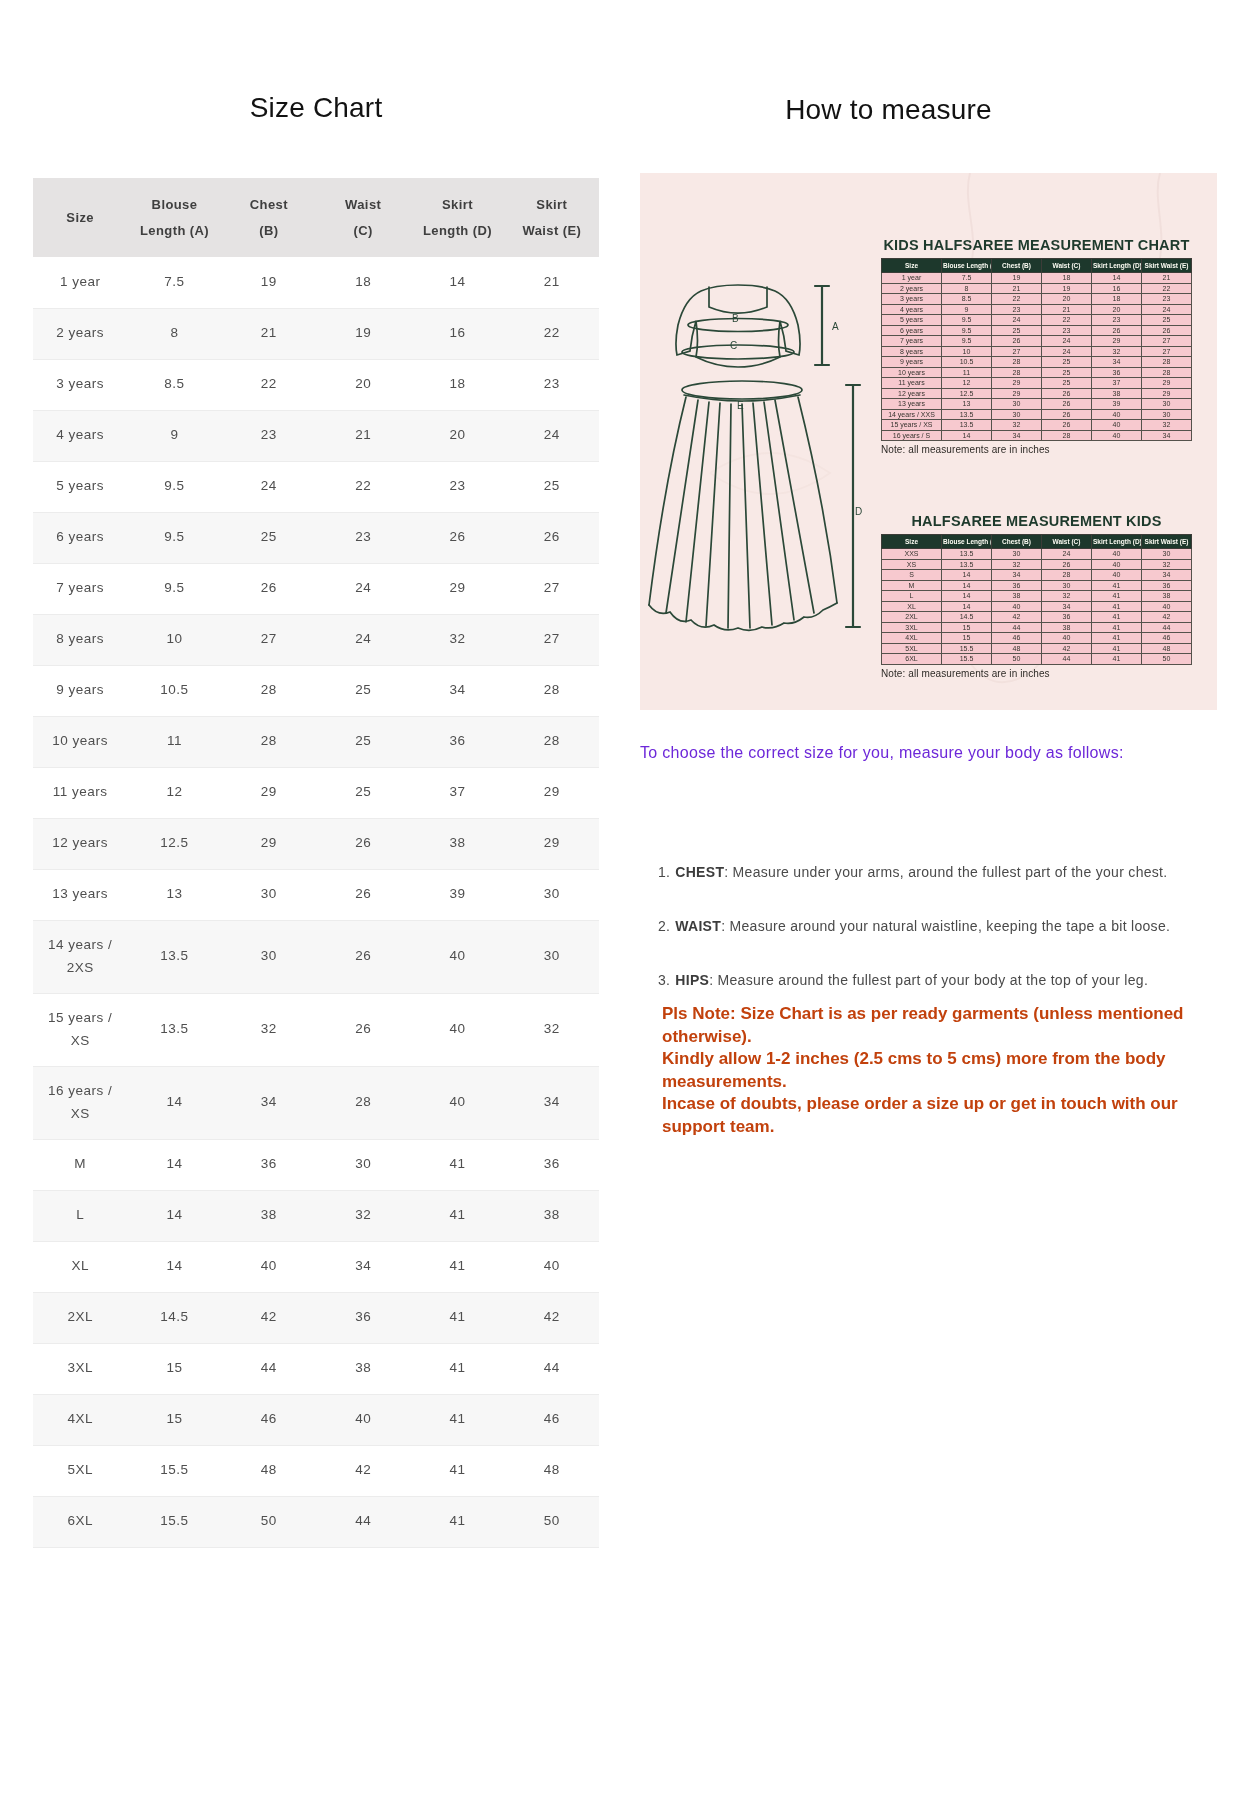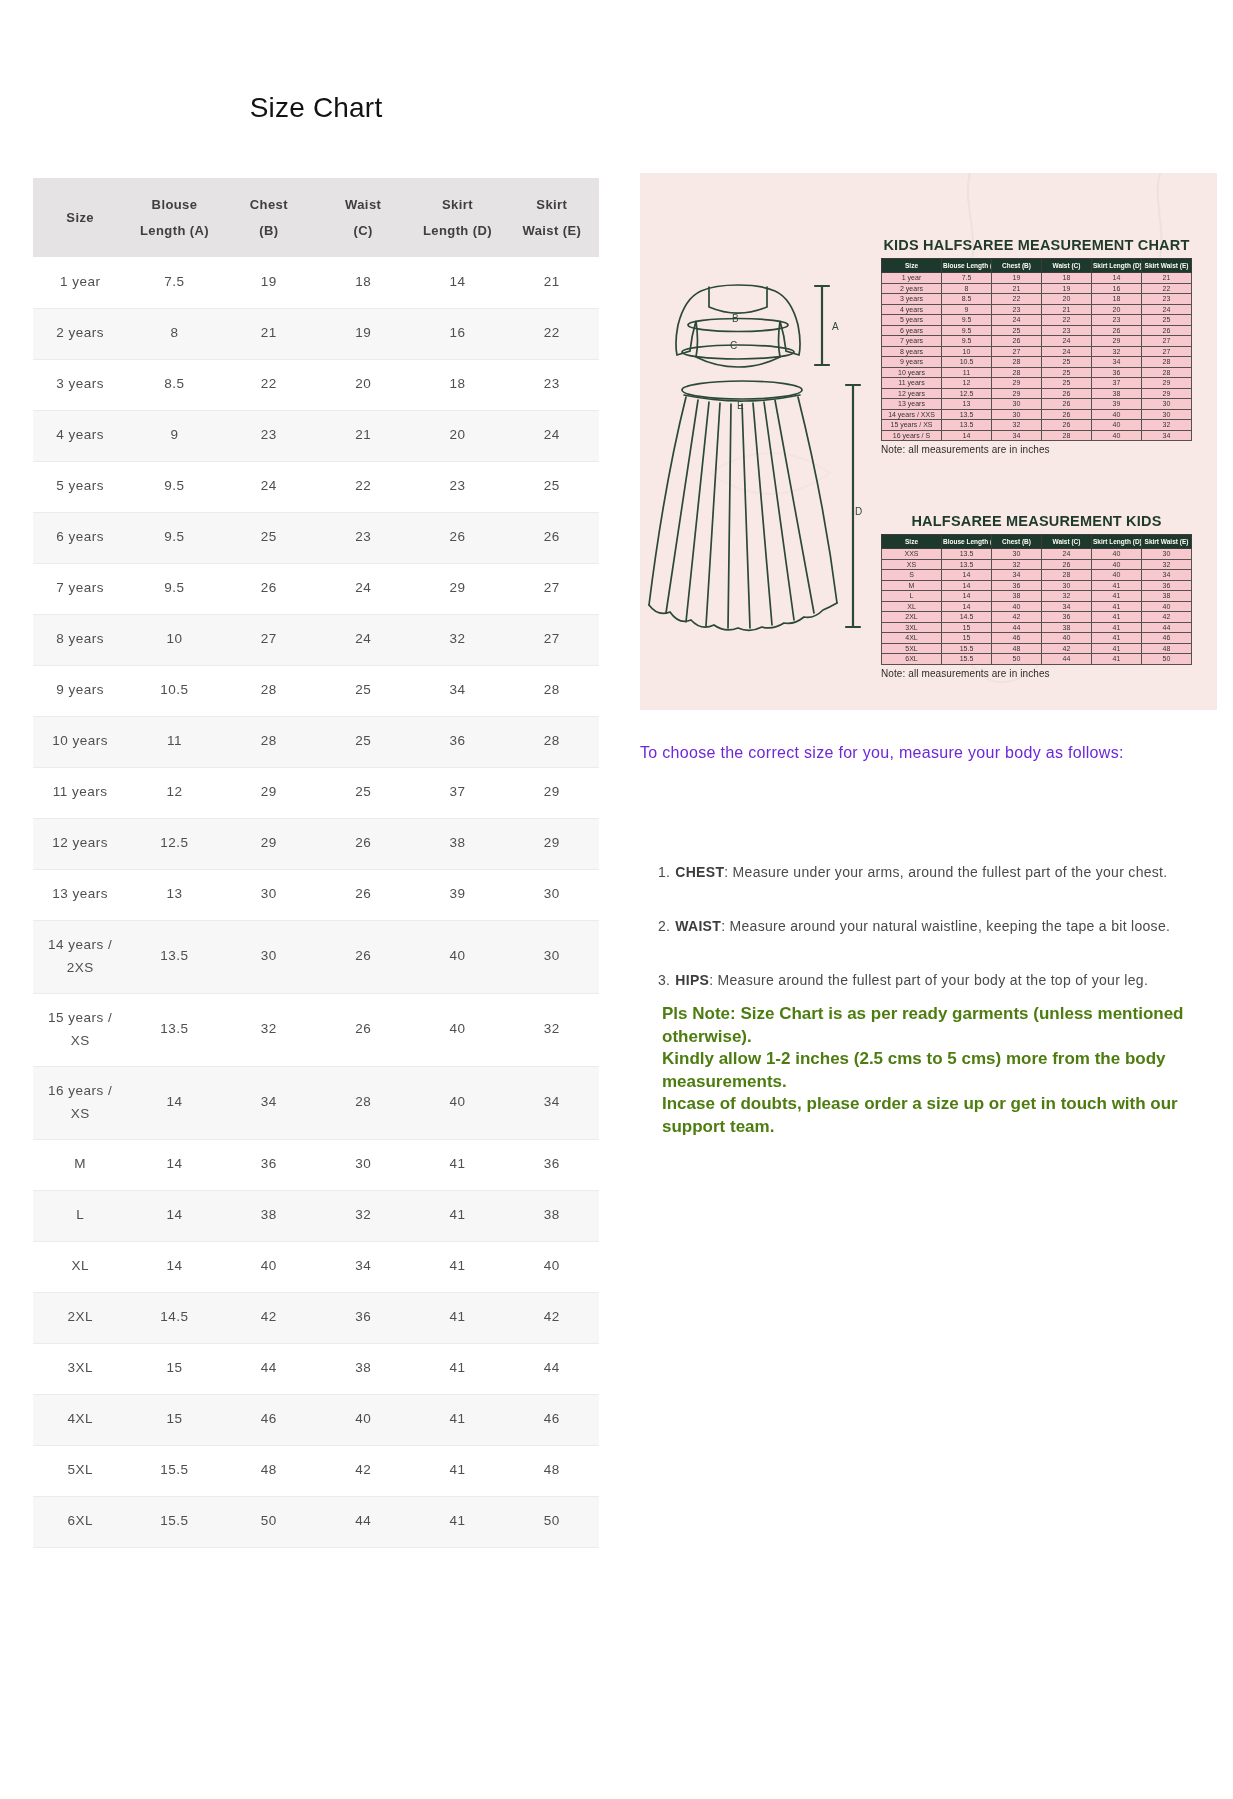--- a/index.html
+++ b/index.html
@@ -48,29 +48,30 @@
   .mini-note{font-size:10px;color:#2e2b27;text-align:left;margin-top:3px;letter-spacing:.1px;}
 
   
   .intro{position:absolute;left:640px;top:728px;width:577px;font-size:16px;color:#6d28d9;
          letter-spacing:.3px;}
   .steps{position:absolute;left:658px;top:864px;width:560px;margin:0;padding:0;list-style:none;}
   .steps li{margin:0 0 38px 0;font-size:14px;color:#4a4a4a;letter-spacing:.3px;}
   .steps .step-num{margin-right:5px;}
   .steps .step-term{color:#3c3c3c;font-weight:700;}
   .pls-note{position:absolute;left:662px;top:986px;width:565px;font-size:17px;font-weight:700;
-            color:#4d7c0f;line-height:1.33;white-space:pre-line;letter-spacing:0;}
+            color:#c2410c;line-height:1.33;white-space:pre-line;letter-spacing:0;}
 </style>
 </head>
 <body>
 
 <div class="page">
 
 
   <div class="col-heading heading-left">Size Chart</div>
+  <div class="col-heading heading-right">How to measure</div>
 
   <div class="main-table-wrap">
     <table class="main" id="main-table">
         <thead>
           <tr>
             <th>Size</th>
             <th>Blouse
 Length (A)</th>
             <th>Chest
 (B)</th>

